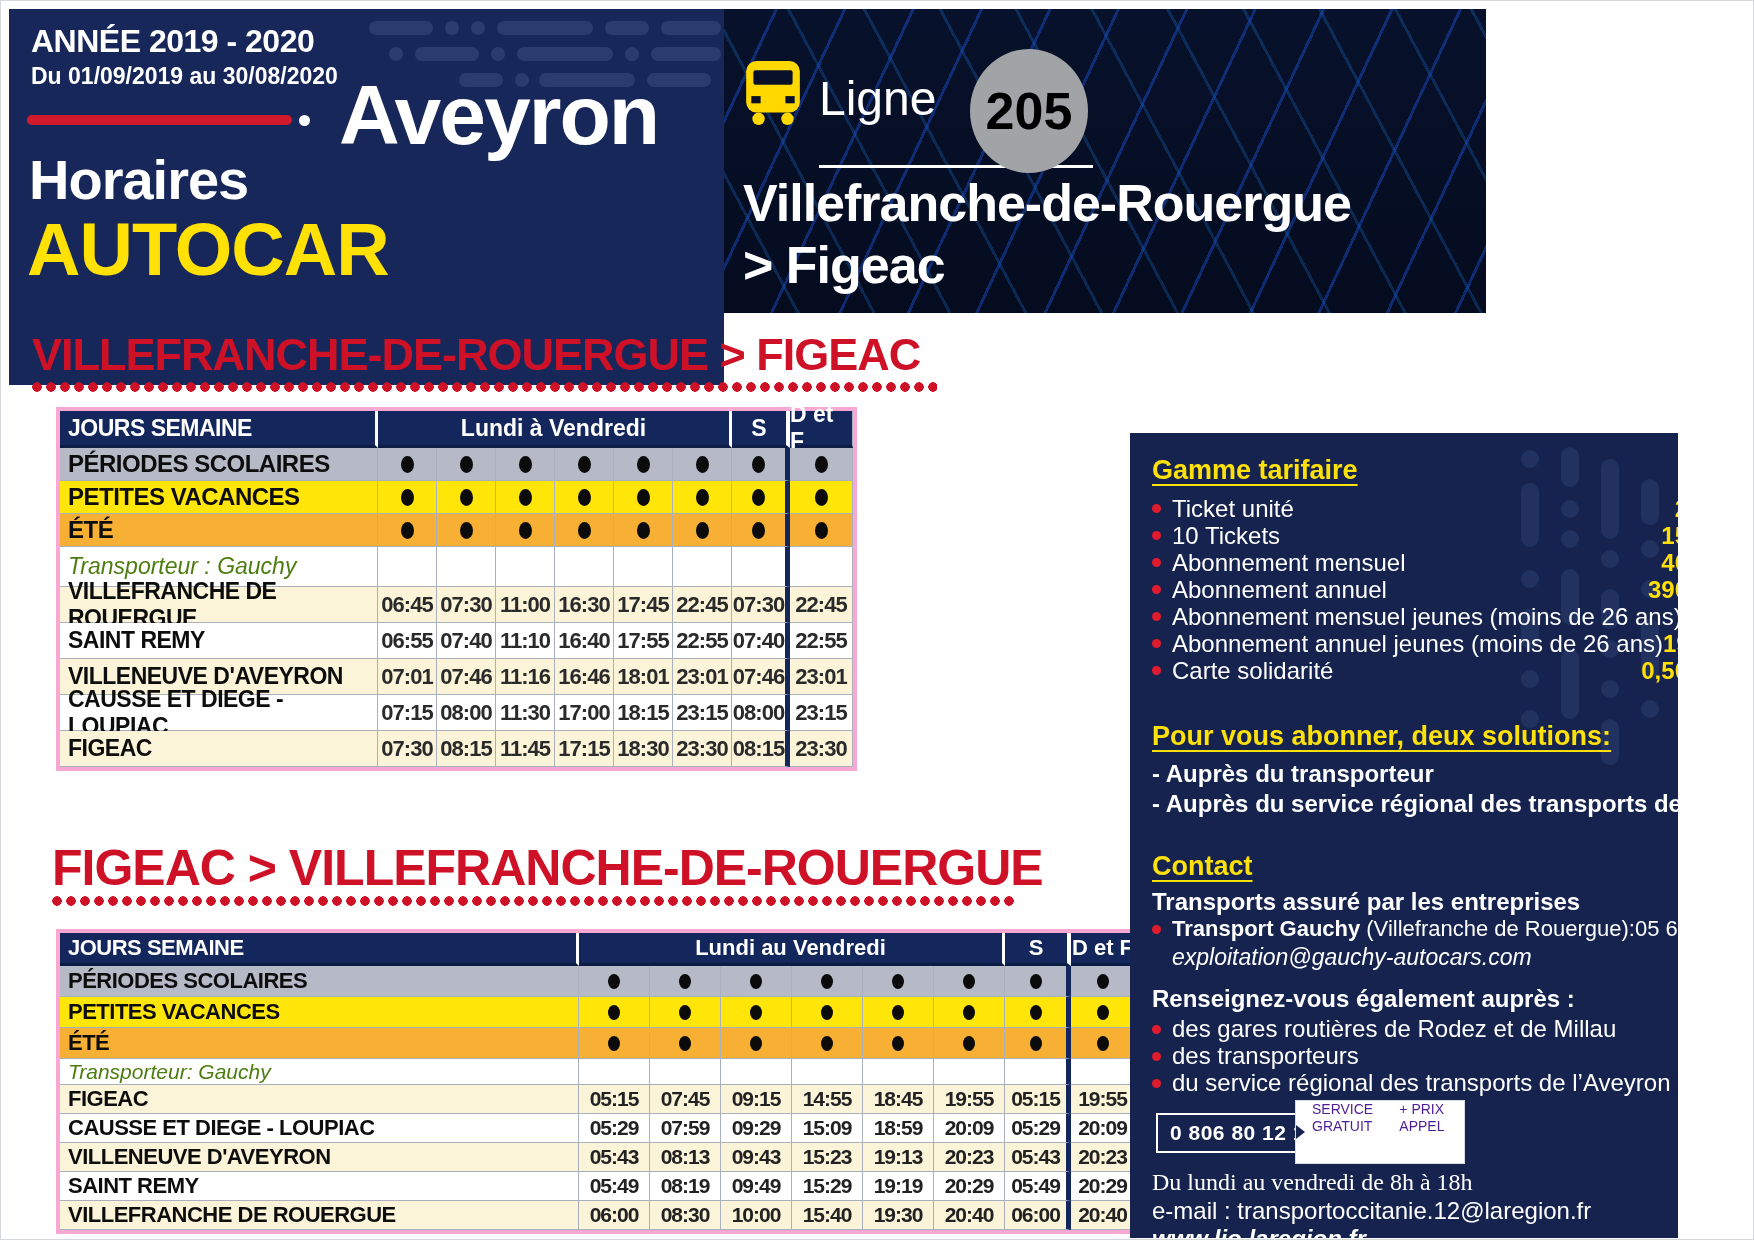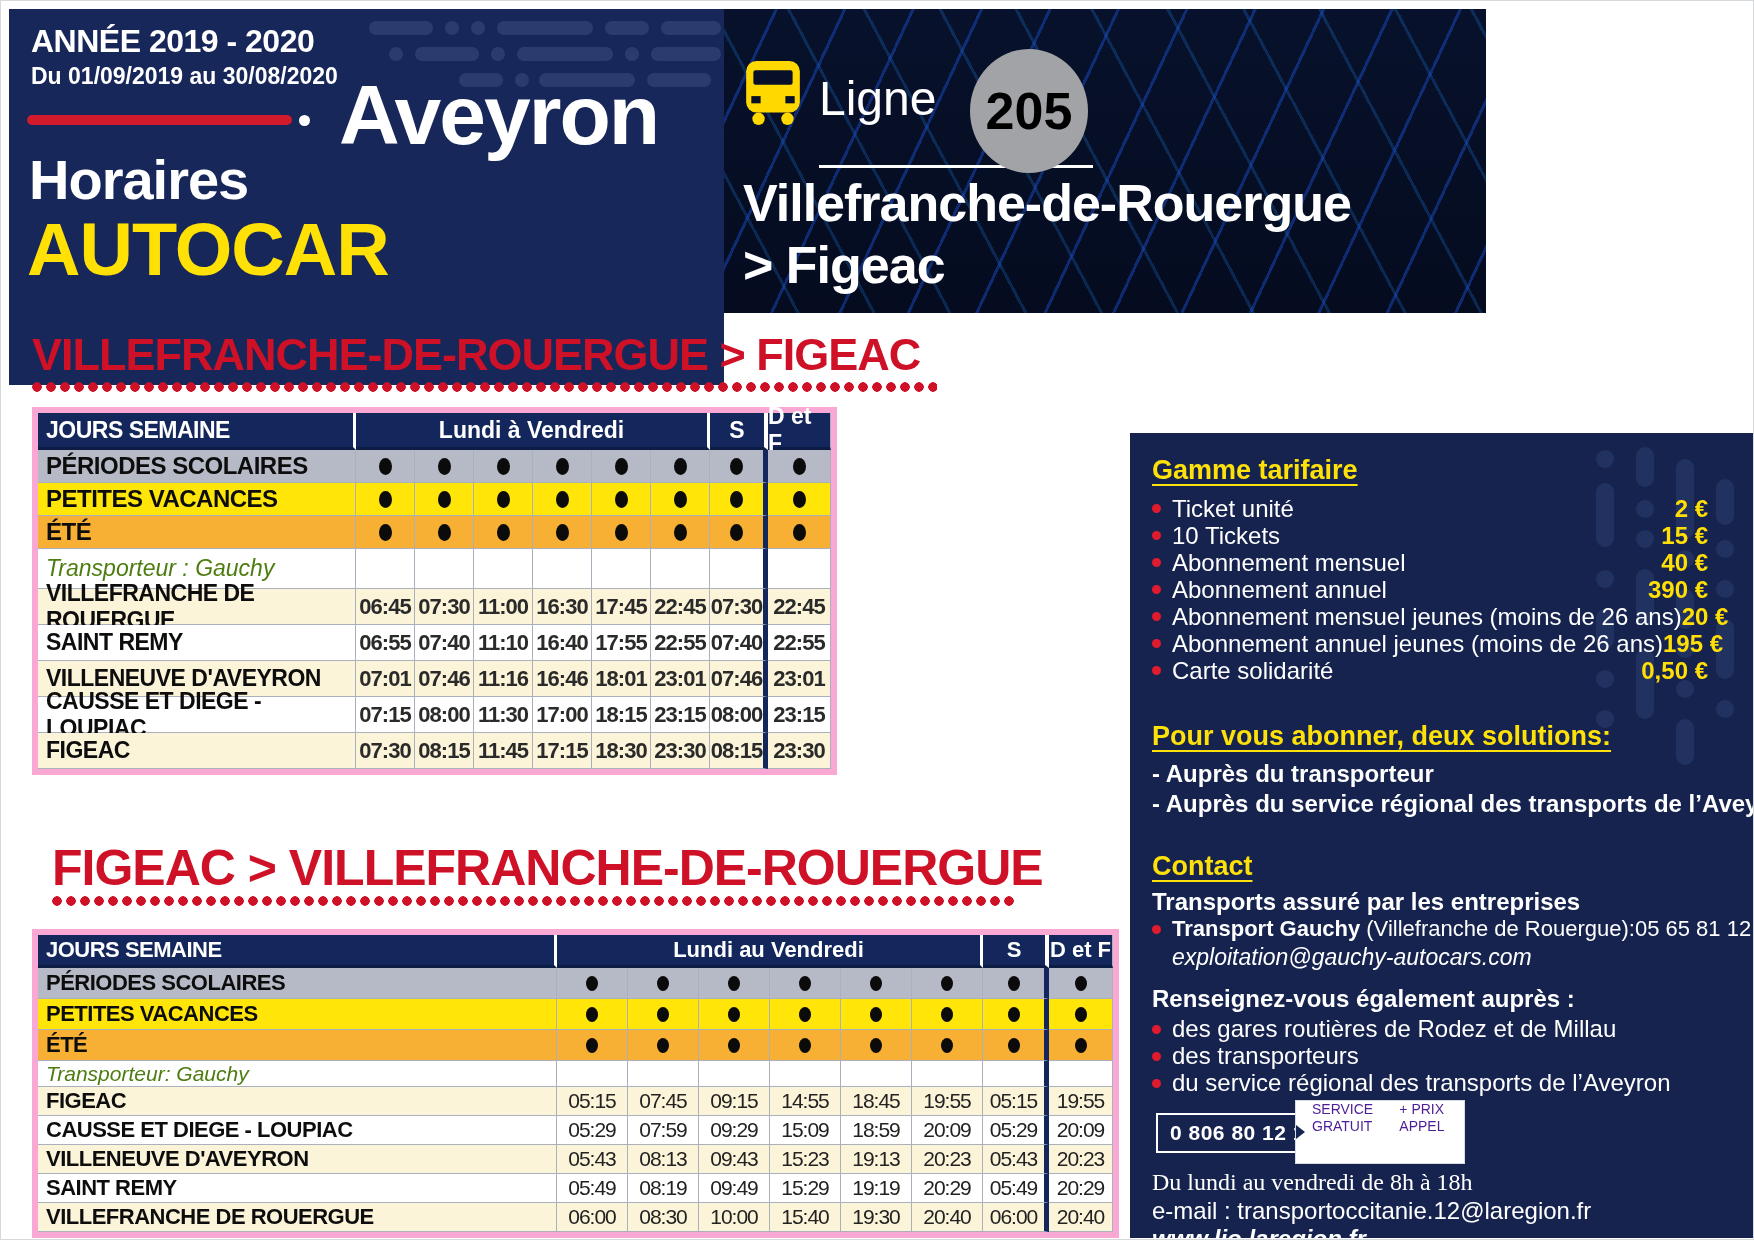--- a/index.html
+++ b/index.html
@@ -35,46 +35,46 @@
   .sec-title{position:absolute;color:#ce1126;font-weight:700;letter-spacing:-1px;white-space:nowrap;}
   .t1-title{left:31px;top:328px;font-size:45px;}
   .t2-title{left:51px;top:838px;font-size:50px;}
   .dotline{position:absolute;height:12px;
     background-image:radial-gradient(circle at 5px 6px,#ce1126 4.5px,transparent 5px);
     background-size:14px 12px;background-repeat:repeat-x;}
   .dl1{left:31px;top:380px;width:905px;}
   .dl2{left:51px;top:894px;width:965px;}
 
   
-  .tt{position:absolute;display:grid;background:#fff;border:6px solid #f9a8d4;}
+  .tt{position:absolute;display:grid;background:#fff;border:4px solid #f9a8d4;margin-left:24px;}
   .t1{left:31px;top:406px;grid-template-columns:318px repeat(6,59px) 58px 63px;
       grid-template-rows:37px 33px 33px 33px 40px repeat(5,36px);}
   .t2{left:31px;top:928px;grid-template-columns:519px repeat(6,71px) 66px 64px;
       grid-template-rows:33px 31px 31px 31px 26px repeat(5,29px);}
   .cell{display:flex;align-items:center;justify-content:center;
         border-right:1px solid #aab0bc;border-bottom:1px solid #aab0bc;box-sizing:border-box;}
   .h{background:#14275c;color:#fff;font-weight:700;font-size:23px;border-bottom:3px solid #0c1c44;}
   .hl{justify-content:flex-start;padding-left:8px;border-right:3px solid #fff;letter-spacing:-0.5px;}
   .hg{grid-column:span 6;border-right:3px solid #fff;}
   .hs{border-right:4px solid #fff;}
   .pl{justify-content:flex-start;padding-left:8px;font-weight:700;font-size:24px;letter-spacing:-0.5px;color:#0d0d0d;}
   .p0{background:#b5bac6;} .p1{background:#ffe608;} .p2{background:#f7b034;}
   .dot{width:13px;height:17px;border-radius:50%;background:#0b0b0b;}
   .tl{justify-content:flex-start;padding-left:8px;font-style:italic;font-size:23px;color:#4d7c0f;background:#fff;}
   .tc{background:#fff;}
   .sl{justify-content:flex-start;padding-left:8px;font-weight:700;font-size:23px;letter-spacing:-0.5px;color:#0d0d0d;}
   .st{font-weight:700;font-size:22px;letter-spacing:-1px;color:#2a2a2a;}
   .cream{background:#fcf4d9;} .wht{background:#fff;}
   .scol{border-right:5px solid #14275c;}
   .t2 .h{font-size:22px;} .t2 .pl{font-size:22px;} .t2 .sl{font-size:22px;}
-  .t2 .st{font-weight:400;font-size:21px;color:#222;}
+  .t2 .st{font-weight:700;font-size:21px;color:#222;}
   .t2 .dot{width:12px;height:15px;} .t2 .tl{font-size:21px;}
 
   
-  .panel{position:absolute;left:1129px;top:432px;width:623px;height:805px;background:#15234e;color:#fff;overflow:hidden;}
+  .panel{position:absolute;left:1129px;top:432px;width:548px;height:805px;background:#15234e;color:#fff;overflow:hidden;}
   .panel-deco{position:absolute;right:8px;top:6px;opacity:.9;}
   .ptitle{position:absolute;left:22px;color:#ffe10a;font-size:27px;font-weight:700;
           text-decoration:underline;text-underline-offset:5px;white-space:nowrap;}
   .gamme-title{top:22px;}
   .tarifs{position:absolute;left:22px;top:62px;width:556px;}
   .trow{display:flex;align-items:center;font-size:24px;line-height:27px;}
   .rb{width:9px;height:9px;border-radius:50%;background:#e01b2e;margin-right:11px;flex:none;}
   .tlabel{flex:1;white-space:nowrap;}
   .tprice{color:#ffdf05;font-weight:700;white-space:nowrap;}
   .abonner-title{top:288px;}

